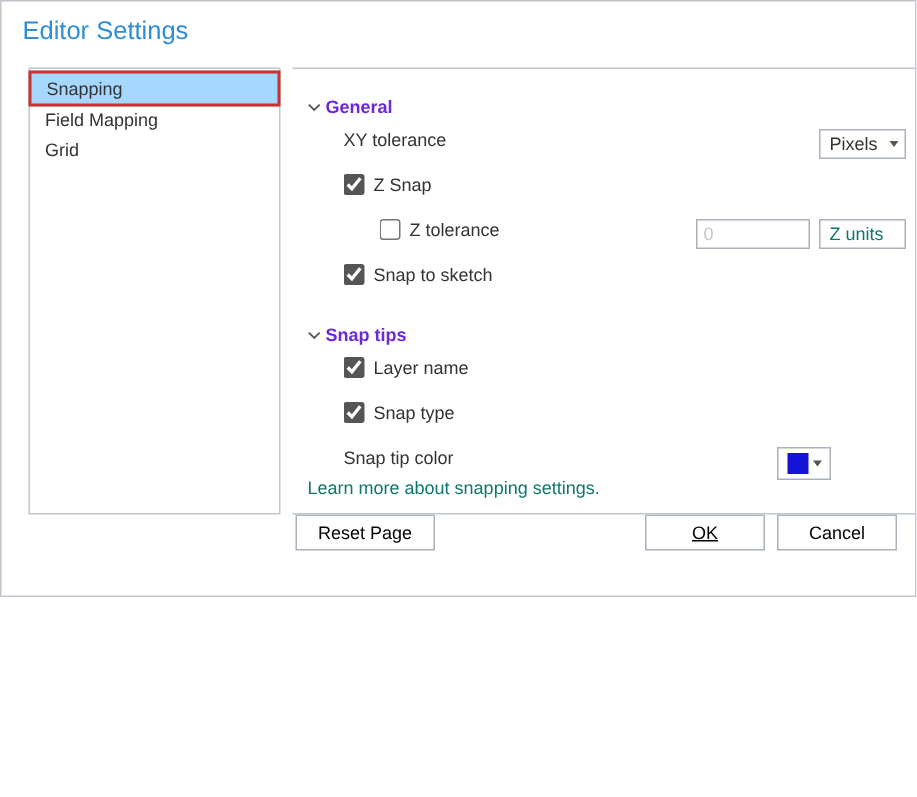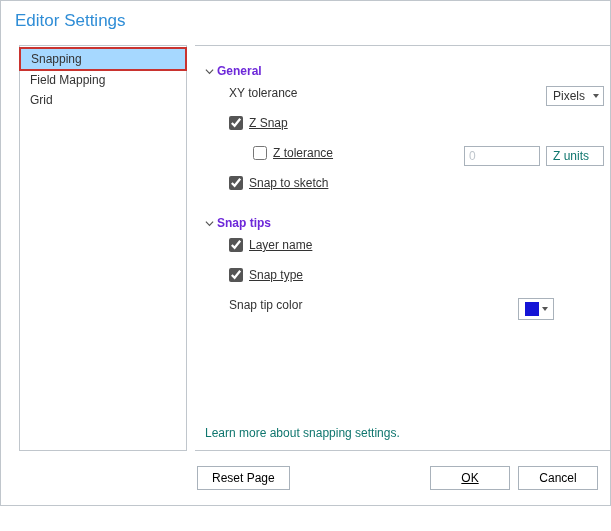--- a/index.html
+++ b/index.html
@@ -10,21 +10,21 @@
     font-size: 12px;
     color: #333;
     background: #fff;
     width: 611px;
     height: 531px;
     overflow: hidden;
   }
   .window {
     border: 1px solid #c0c6cc;
     width: 611px;
-    height: 506px;
+    height: 398px;
     position: relative;
     background: #fff;
   }
   .title {
     color: #2f8dd6;
     font-size: 17px;
     padding: 10px 14px 8px 14px;
   }
   .body-area {
     position: absolute;
@@ -74,21 +74,20 @@
     margin-right: 2px;
   }
   .chev svg { display: block; }
   .row-label {
     flex: 0 0 auto;
     min-width: 120px;
   }
   .check-wrap {
     display: flex;
     align-items: center;
-    text-decoration: underline;
   }
   .check-wrap input[type=checkbox] {
     width: 14px; height: 14px; margin: 0 6px 0 0;
     accent-color: #555;
   }
   .right-controls {
     position: absolute;
     right: 0;
     display: flex;
     align-items: center;
@@ -140,21 +139,21 @@
     position: absolute;
     bottom: 10px;
     left: 10px;
     cursor: pointer;
   }
   .footer {
     position: absolute;
     left: 0; right: 0; bottom: 0;
     height: 54px;
     display: flex;
-    align-items: center;
+    align-items: flex-start;
     padding: 0 12px 0 196px;
   }
   .btn {
     height: 24px;
     border: 1px solid #a9b2bb;
     background: #fff;
     font-size: 12px;
     font-family: inherit;
     padding: 0 14px;
     cursor: default;

